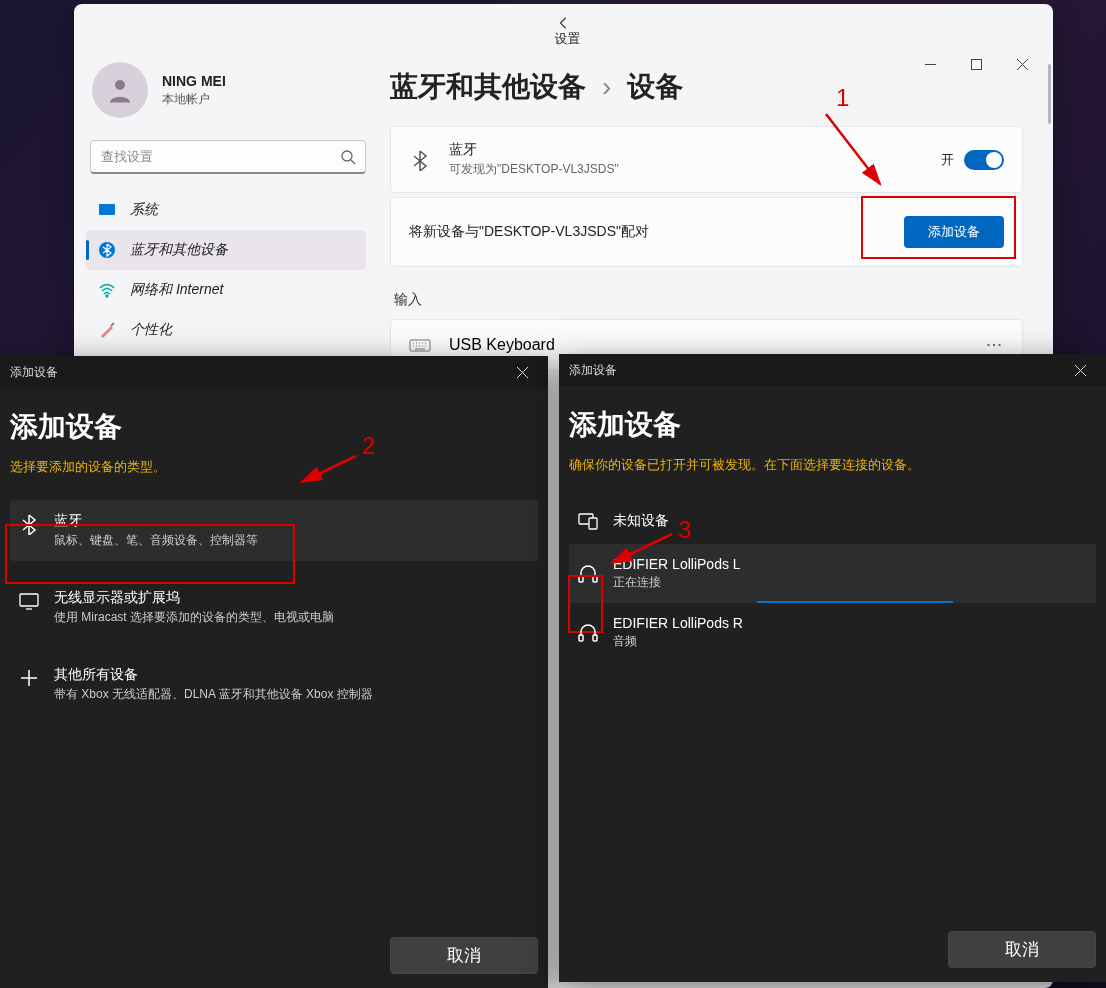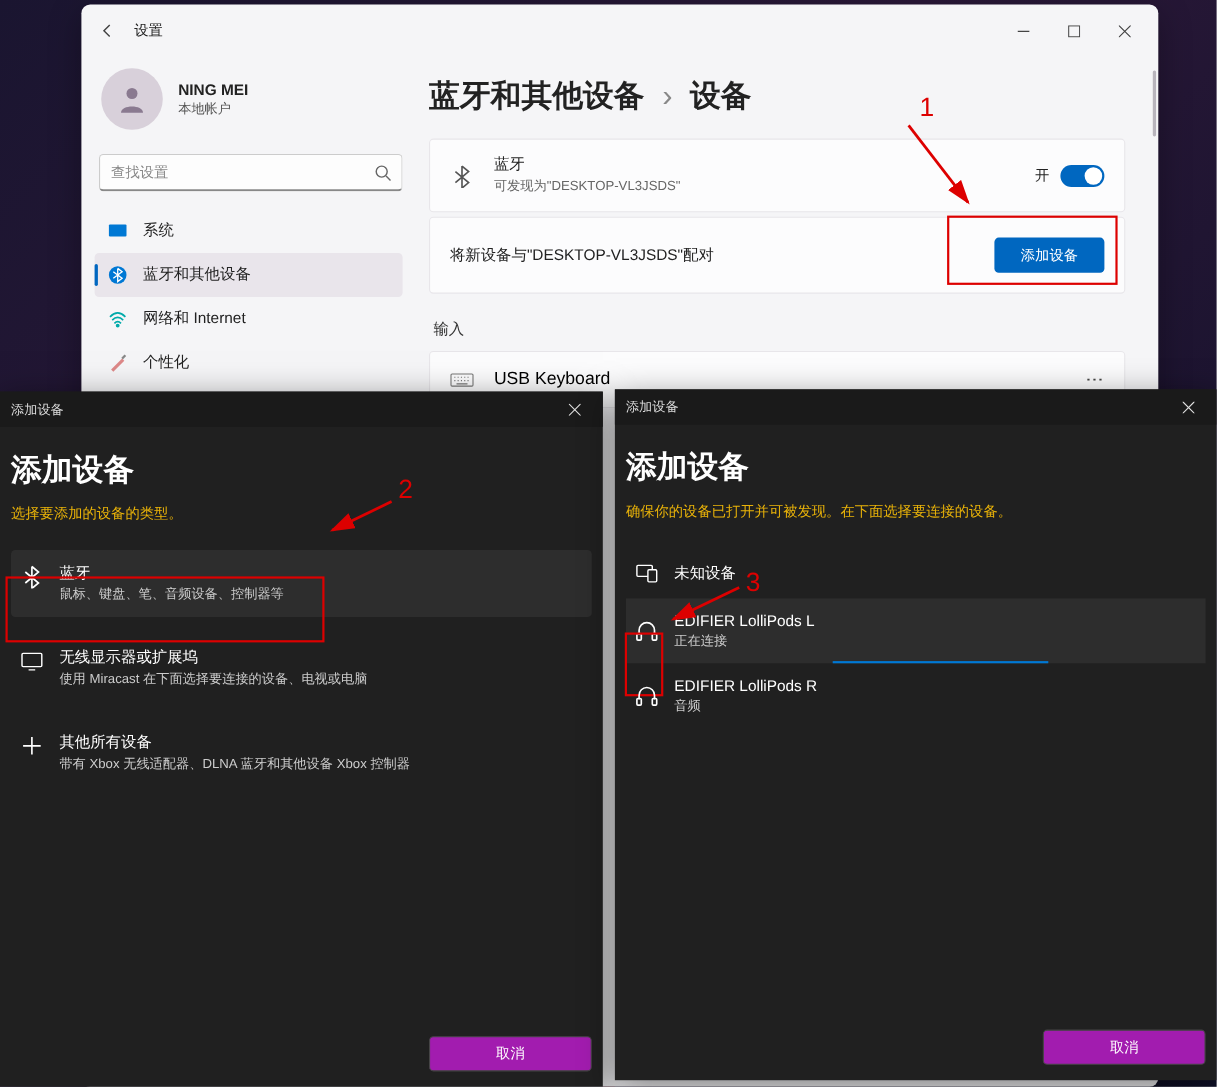--- a/index.html
+++ b/index.html
@@ -1,40 +1,40 @@
 <!DOCTYPE html>
 <html><head>
 <meta charset="utf-8">
 <style>
   * { margin: 0; padding: 0; box-sizing: border-box; font-family: "Segoe UI", "Microsoft YaHei", sans-serif; }
   body { width: 1106px; height: 988px; background: linear-gradient(135deg, #1a1530 0%, #2a1838 40%, #0f1028 100%); position: relative; overflow: hidden; }
   
   
   .settings-window { position: absolute; left: 74px; top: 4px; width: 979px; height: 984px; background: #f5f5f7; border-radius: 8px; box-shadow: 0 8px 30px rgba(0,0,0,0.3); overflow: hidden; }
-  .titlebar { height: 48px; display: flex; align-items: center; padding: 12px 8px; }
+  .titlebar { height: 48px; display: flex; align-items: center; padding: 12px 8px; flex-direction: column; }
   .back-btn { width: 32px; height: 32px; display:flex; align-items:center; justify-content:center; border-radius:4px; }
   .back-btn svg { width:14px; height:14px; stroke:#444; }
   .titlebar-title { font-size: 13px; color: #222; margin-left: 8px; }
   .win-controls { margin-left: auto; display: flex; }
   .win-btn { width: 46px; height: 32px; display:flex; align-items:center; justify-content:center; }
   .win-btn svg { width:11px; height:11px; stroke:#444; fill:none; stroke-width:1; }
   
   .settings-body { display:flex; height: calc(100% - 48px); }
   .sidebar { width: 302px; padding: 4px 0 0 12px; }
   .profile { display:flex; align-items:center; padding: 6px 6px 18px 6px; gap:14px; }
   .avatar { width:56px; height:56px; border-radius:50%; background:#d8d0da; display:flex; align-items:center; justify-content:center; }
   .avatar svg { width:30px; height:30px; fill:#8a7a90; }
   .profile-name { font-weight:600; font-size:14px; color:#222; }
   .profile-sub { font-size:12px; color:#555; margin-top:2px; }
   .search-wrap { margin: 4px 10px 16px 4px; position:relative; }
   .search-input { width:100%; height:34px; border:1px solid #ccc; border-bottom:2px solid #888; border-radius:4px; padding:0 34px 0 10px; background:#fdfdfd; font-size:13px; color:#555; }
   .search-input::placeholder { color:#888; }
   .search-icon { position:absolute; right:10px; top:9px; width:16px; height:16px; }
   
-  .nav { list-style:none; padding-right: 10px; }
+  .nav { list-style:none; padding-right: 10px; font-style: italic; }
   .nav-item { display:flex; align-items:center; height:40px; padding:0 12px; border-radius:4px; gap:14px; font-size:14px; color:#222; cursor:pointer; }
   .nav-item.active { background:#e9e5eb; position:relative; }
   .nav-item.active::before { content:''; position:absolute; left:0; top:10px; bottom:10px; width:3px; background:#0067c0; border-radius:2px; }
   .nav-icon { width:18px; height:18px; display:flex; align-items:center; justify-content:center; }
   
   .main { flex:1; padding: 16px 30px 0 14px; overflow:hidden; position:relative; }
   .breadcrumb { font-size:28px; font-weight:600; color:#222; display:flex; align-items:center; gap:16px; margin-bottom:20px; }
   .breadcrumb .sep { color:#888; font-weight:400; }
   .breadcrumb .link { cursor:pointer; }
   
@@ -88,21 +88,21 @@
   .red-box-2 { position:absolute; border:2px solid #d00; pointer-events:none; }
   
   .dev-item { display:flex; align-items:center; gap:14px; padding:12px 8px; cursor:pointer; position:relative; }
   .dev-item.connecting { background:#2d2d2d; }
   .dev-icon { width:22px; height:22px; flex-shrink:0; }
   .dev-title { font-size:14px; color:#fff; }
   .dev-sub { font-size:12px; color:#ccc; margin-top:2px; }
   .progress { position:absolute; bottom:0; left:188px; height:2px; width:196px; background:#0078d4; }
   
   .dlg-footer { padding: 0 10px 14px 10px; display:flex; justify-content:flex-end; }
-  .cancel-btn { background:#a21caf; border:1px solid #454545; color:#fff; padding:6px 0; width:148px; border-radius:4px; font-size:13px; cursor:pointer; }
+  .cancel-btn { background:#404040; border:1px solid #454545; color:#fff; padding:6px 0; width:148px; border-radius:4px; font-size:17px; cursor:pointer; }
   
   
   .bg-red { position:absolute; left:547px; top:880px; width:12px; height:108px; background:#5a1a2a; }
 </style>
 </head>
 <body>
 
 <div class="bg-red"></div>
 
 <div class="settings-window">
@@ -276,21 +276,21 @@
     <div class="red-box-2" style="left:5px; top:136px; width:290px; height:60px;"></div>
 
     <div class="opt-gap"></div>
     <div class="opt">
       <svg class="opt-icon" viewBox="0 0 22 22" fill="none" stroke="#fff" stroke-width="1.3">
           <rect x="2" y="4" width="18" height="12" rx="1"></rect>
           <path d="M8 19 h6"></path>
         </svg>
       <div>
         <div class="opt-title">无线显示器或扩展坞</div>
-        <div class="opt-sub">使用 Miracast 在下面选择要连接的设备、电视或电脑</div>
+        <div class="opt-sub">使用 Miracast 选择要添加的设备的类型、电视或电脑</div>
       </div>
     </div>
 
     <div class="opt-gap"></div>
     <div class="opt">
       <svg class="opt-icon" viewBox="0 0 22 22" fill="none" stroke="#fff" stroke-width="1.5">
           <path d="M11 3 V19 M3 11 H19"></path>
         </svg>
       <div>
         <div class="opt-title">其他所有设备</div>

